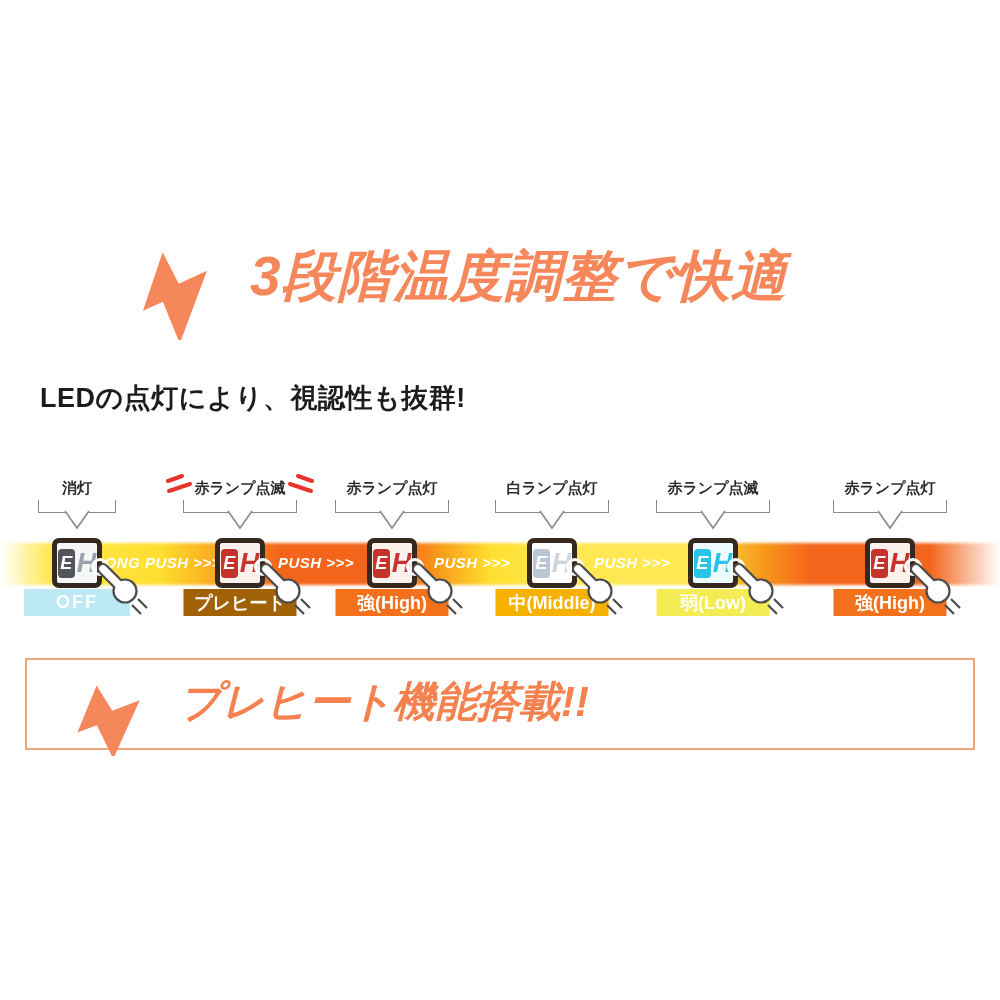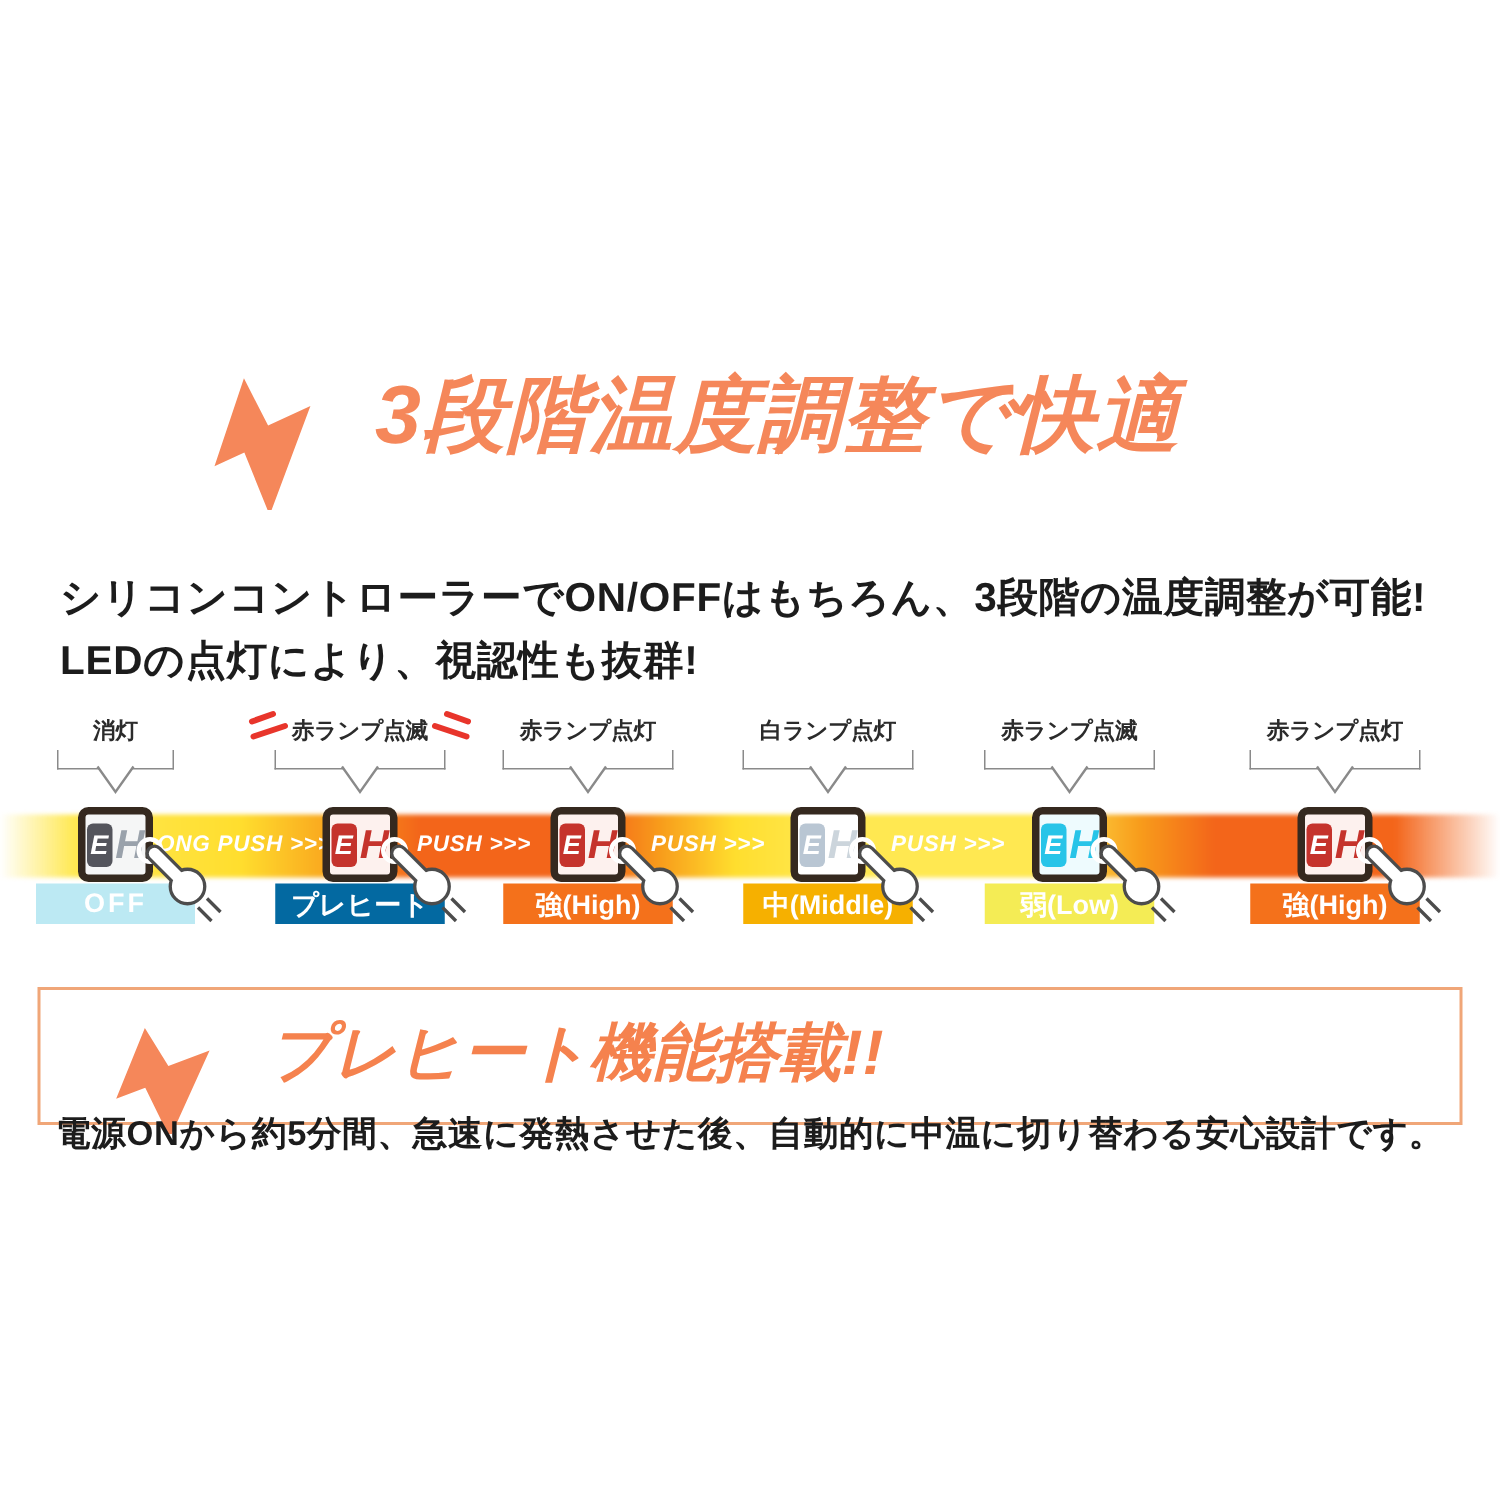--- a/index.html
+++ b/index.html
@@ -73,21 +73,20 @@
 <div class="canvas">
 
   <svg class="head-bolt" width="115" height="92" viewBox="0 0 60 60" preserveAspectRatio="none">
     <g transform="rotate(-30 30 30)">
         <path d="M36 2 L8 30 L20 30 L14 58 L50 24 L33 24 Z" fill="#F5875A"></path>
       </g>
   </svg>
   <div class="page-title">3段階温度調整で快適</div>
 
   <div class="intro">
-    <div>シリコンコントローラーでON/OFFはもちろん、3段階の温度調整が可能!</div>
     <div>LEDの点灯により、視認性も抜群!</div>
   </div>
 
   <div class="heat-band"></div>
 
   <div class="transition" style="left:158px">LONG PUSH &gt;&gt;&gt;</div>
   <div class="transition" style="left:316px">PUSH &gt;&gt;&gt;</div>
   <div class="transition" style="left:472px">PUSH &gt;&gt;&gt;</div>
   <div class="transition" style="left:632px">PUSH &gt;&gt;&gt;</div>
 
@@ -131,21 +130,21 @@
       <span class="hletter">H</span>
       <div class="touch-ring"></div>
     </div>
     <svg class="hand" width="54" height="54" viewBox="0 0 54 54">
       <line x1="8" y1="8" x2="23" y2="23" stroke="#4c4c4c" stroke-width="12" stroke-linecap="round"></line>
       <circle cx="30" cy="30" r="11.5" fill="#ffffff" stroke="#4c4c4c" stroke-width="2.2"></circle>
       <line x1="8" y1="8" x2="24" y2="24" stroke="#ffffff" stroke-width="7.5" stroke-linecap="round"></line>
       <line x1="37" y1="44" x2="46" y2="53" stroke="#4c4c4c" stroke-width="2.2"></line>
       <line x1="43" y1="38" x2="52" y2="47" stroke="#4c4c4c" stroke-width="2.2"></line>
     </svg>
-    <div class="state-bar w-std" style="background: #0369a1;">プレヒート</div>
+    <div class="state-bar w-std" style="background: #a16207;">プレヒート</div>
   </div>
 
   <div class="state" style="left:307px">
     <span class="state-label">赤ランプ点灯</span>
     <div class="bracket wide"></div>
     <svg class="vptr" width="26" height="20">
         <path d="M1 1 L13 18 L25 1" fill="#ffffff" stroke="#8a8a8a" stroke-width="1.6"></path>
       </svg>
     <div class="ctrl-btn v-red">
       <span class="eblock">E</span>
@@ -225,16 +224,15 @@
     <div class="state-bar w-std" style="background: rgb(244, 113, 27);">強(High)</div>
   </div>
 
   <div class="feature-box">
     <svg class="fb-bolt" width="112" height="74" viewBox="0 0 60 60" preserveAspectRatio="none">
       <g transform="rotate(-30 30 30)">
           <path d="M36 2 L8 30 L20 30 L14 58 L50 24 L33 24 Z" fill="#F5875A"></path>
         </g>
     </svg>
     <div class="fb-title">プレヒート機能搭載!!</div>
-    <div class="fb-body">電源ONから約5分間、急速に発熱させた後、自動的に中温に切り替わる安心設計です。</div>
   </div>
 
 </div>
 
 </body></html>

